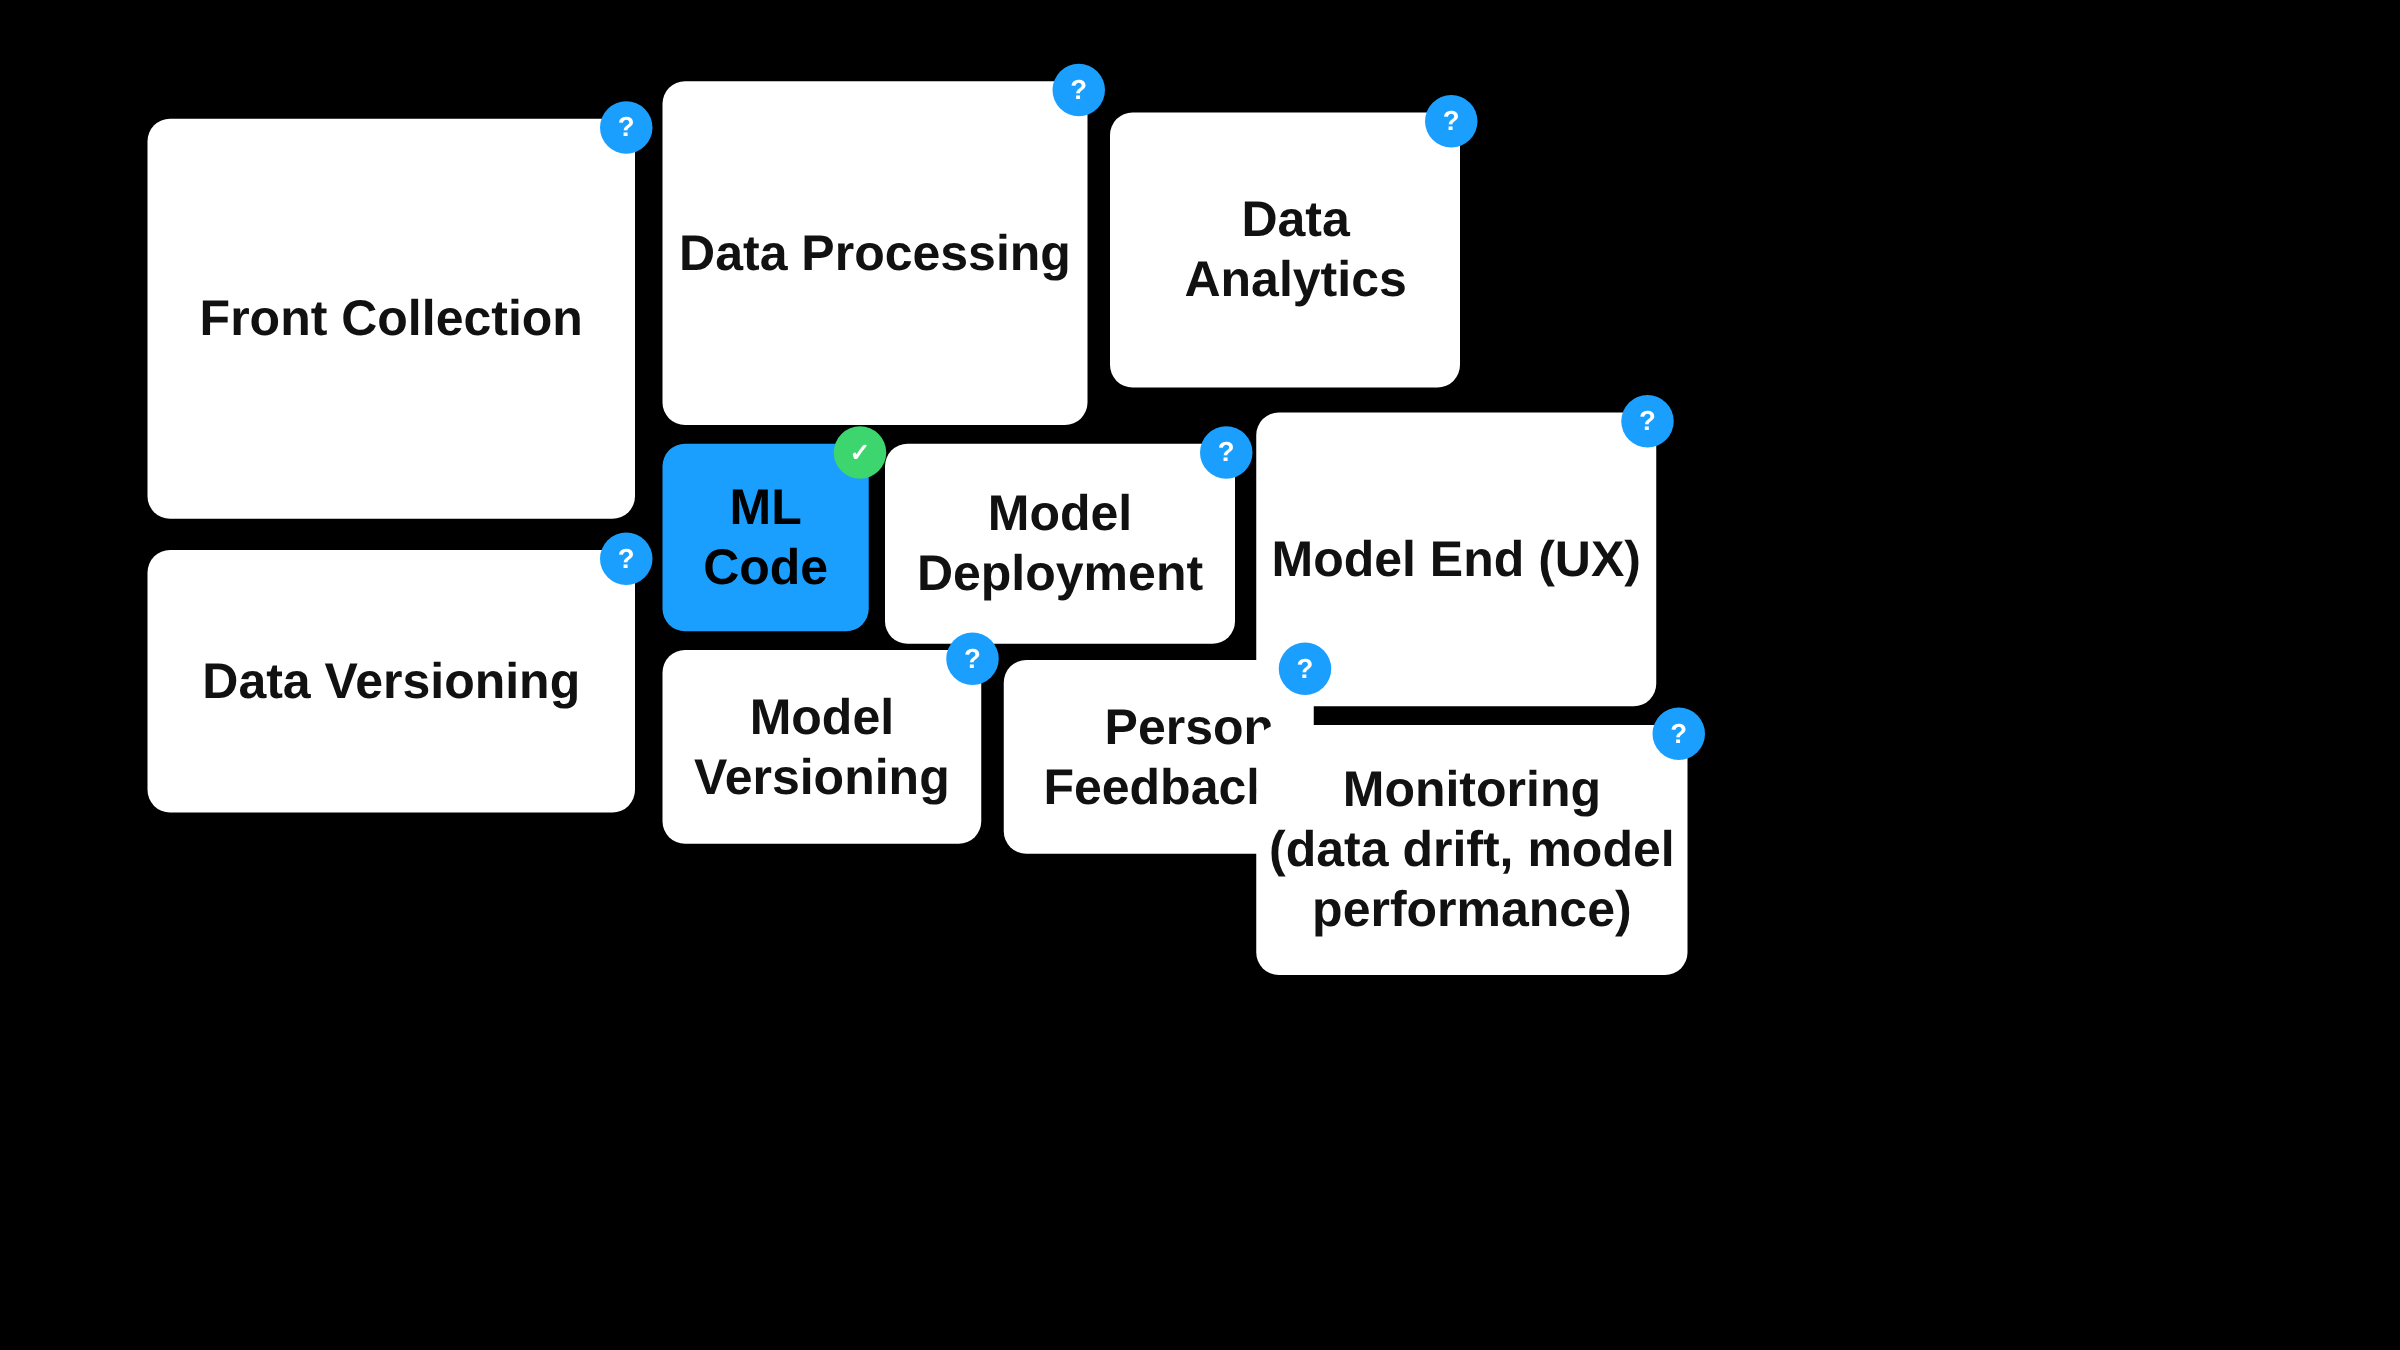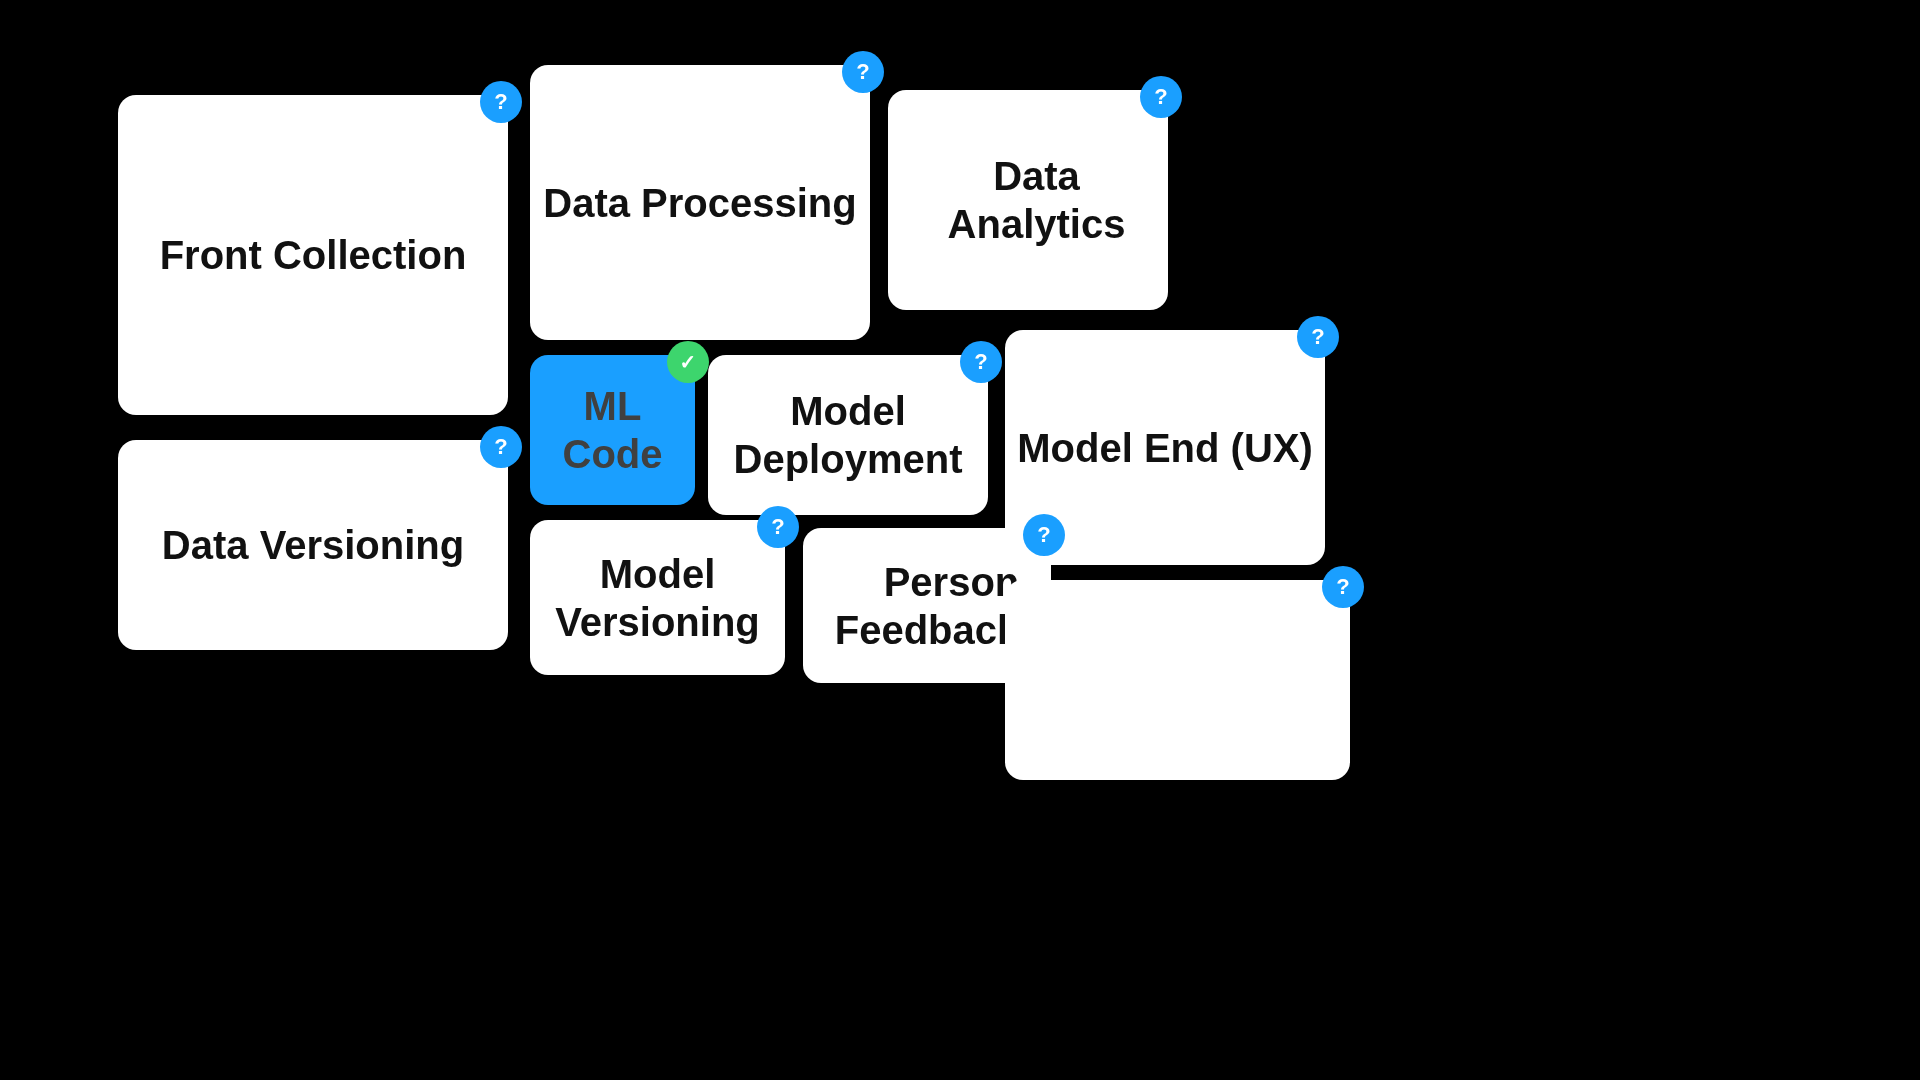--- a/index.html
+++ b/index.html
@@ -27,21 +27,21 @@
     .card-label {
       font-size: 40px;
       font-weight: 800;
       color: #111;
       line-height: 1.2;
     }
     .card-blue {
       background: #1a9fff;
     }
     .card-blue .card-label {
-      color: #404040;
+      color: #000000;
     }
     .badge {
       position: absolute;
       width: 42px;
       height: 42px;
       border-radius: 50%;
       display: flex;
       align-items: center;
       justify-content: center;
       font-size: 22px;
@@ -96,15 +96,18 @@
       <div class="card-label" style="white-space: pre-line;">Model
 Versioning</div>
       <div class="badge badge-question">?</div>
     </div>
     <div class="card" style="left: 803px; top: 528px; width: 248px; height: 155px; position: absolute;">
       <div class="card-label" style="white-space: pre-line; text-align: right;">Person
 Feedback</div>
       <div class="badge badge-question">?</div>
     </div>
     <div class="card" style="left: 1005px; top: 580px; width: 345px; height: 200px; position: absolute;">
+      <div class="card-label" style="white-space: pre-line;">Monitoring
+(data drift, model
+performance)</div>
       <div class="badge badge-question">?</div>
     </div>
   </div>
 
 </body></html>

